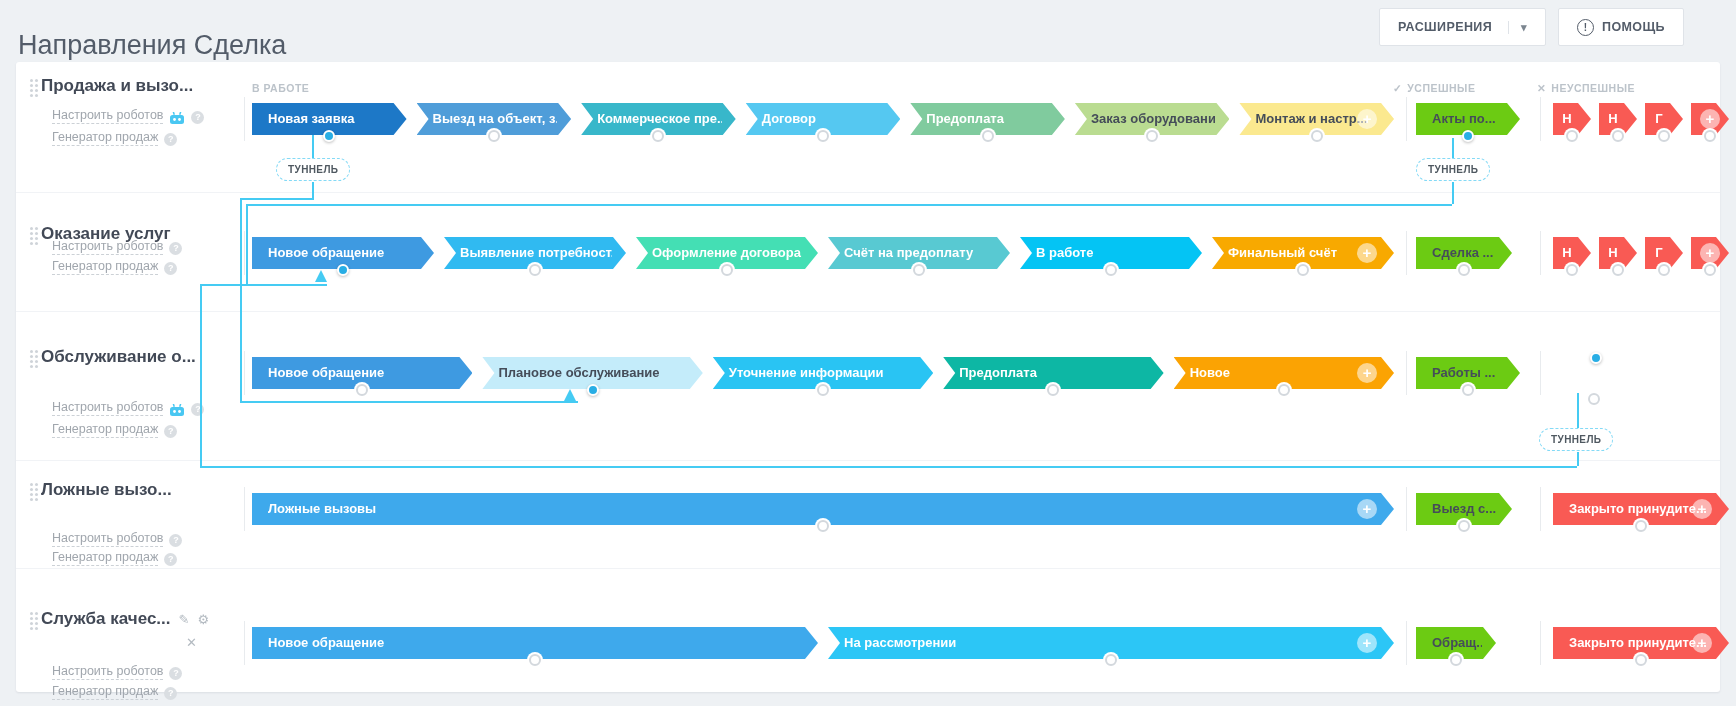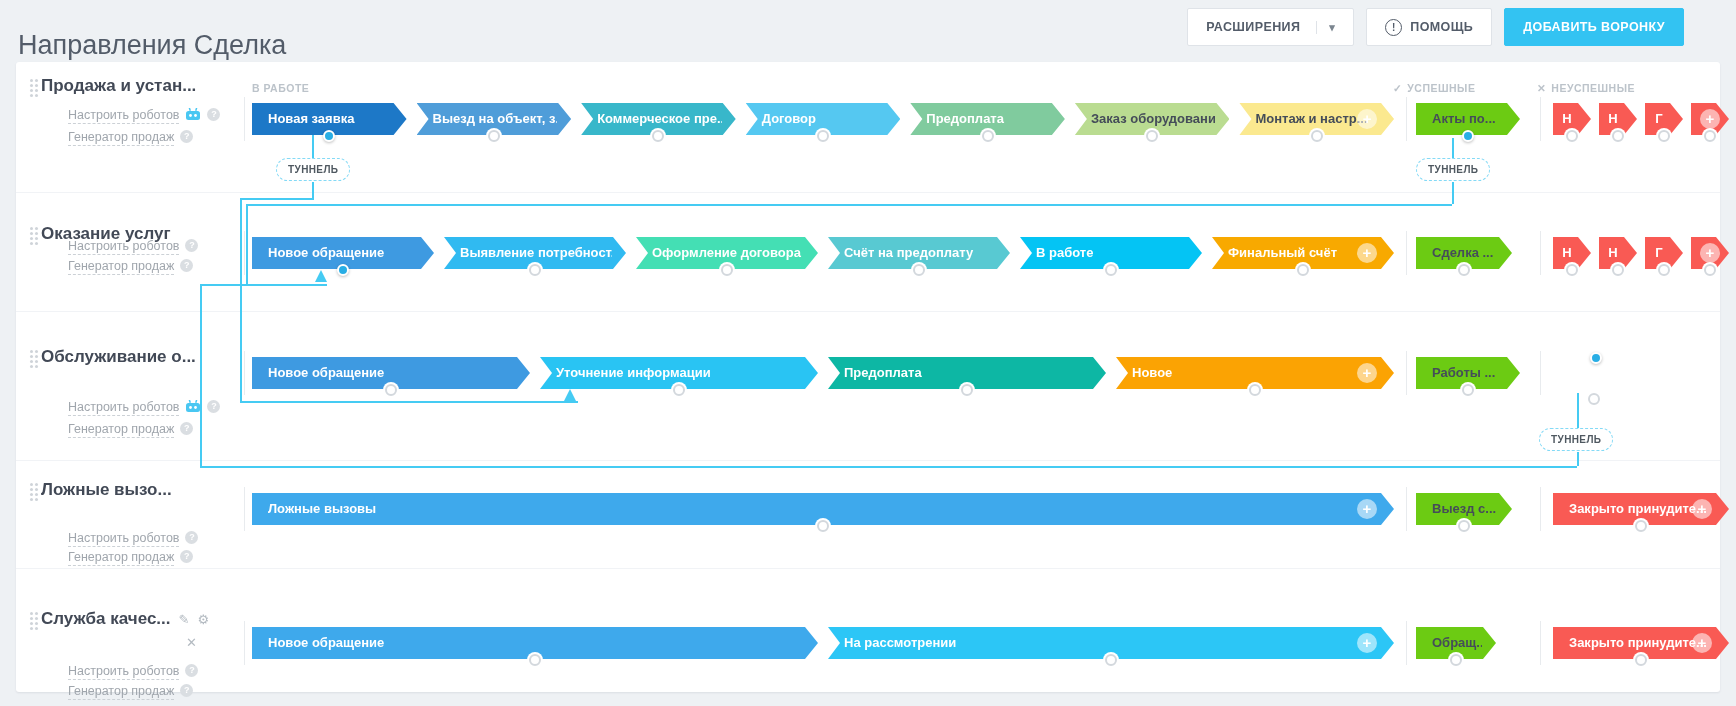--- a/index.html
+++ b/index.html
@@ -12,21 +12,21 @@
   .excl-icon{display:inline-block;width:15px;height:15px;border:1.5px solid #535c69;border-radius:50%;font-size:10px;line-height:15px;text-align:center;font-weight:bold;margin-right:8px}
   .card{position:absolute;left:16px;top:62px;width:1704px;height:630px;background:#fff;border-radius:3px;box-shadow:0 1px 2px rgba(83,92,105,.12)}
   .prow{position:relative}
   .prow.sep{border-top:1px solid #f1f3f6}
   
   .namewrap{position:absolute;left:14px;width:200px;display:flex;align-items:center;gap:8px}
   .drag{width:3px;height:3px;background:#cfd4d9;border-radius:50%;box-shadow:5px 0 0 #cfd4d9,0 5px 0 #cfd4d9,5px 5px 0 #cfd4d9,0 10px 0 #cfd4d9,5px 10px 0 #cfd4d9,0 15px 0 #cfd4d9,5px 15px 0 #cfd4d9,0 0 0 #cfd4d9;margin-top:-12px;flex:0 0 3px;cursor:grab}
   .pname{font-size:17px;font-weight:bold;color:#424956;white-space:nowrap;overflow:hidden;text-overflow:ellipsis;cursor:pointer}
   .miniico{color:#b3bac1;font-size:13px;cursor:pointer}
   .closeico{position:absolute;color:#b3bac1;font-size:13px;cursor:pointer;left:170px}
-  .linkline{position:absolute;left:52px;display:flex;align-items:flex-start;gap:6px;white-space:nowrap}
+  .linkline{position:absolute;left:36px;display:flex;align-items:flex-end;gap:6px;white-space:nowrap}
   .rlink{font-size:12.5px;color:#a0a6ad;border-bottom:1px dashed #ccd1d6;cursor:pointer;padding-bottom:1px}
   .qmark{display:inline-block;width:13px;height:13px;border-radius:50%;background:#dadee2;color:#fff;font-size:9px;line-height:13px;text-align:center;font-weight:bold;cursor:pointer}
   
   .vdiv{position:absolute;width:1px;background:#e8ebee}
   .zone{position:absolute;display:flex;height:32px}
   .stagewrap{position:relative;height:32px}
   .stagewrap.grow{flex:1 1 auto}
   .arrow{position:absolute;inset:0;clip-path:polygon(0 0,calc(100% - 13px) 0,100% 50%,calc(100% - 13px) 100%,0 100%)}
   .arrow.notch{clip-path:polygon(0 0,calc(100% - 13px) 0,100% 50%,calc(100% - 13px) 100%,0 100%,12px 50%)}
   .slabel{position:absolute;left:0;right:14px;top:0;bottom:0;padding-left:16px;line-height:32px;font-size:13px;font-weight:bold;color:#fff;white-space:nowrap;overflow:hidden}
@@ -50,31 +50,28 @@
 
 <div class="toolbar">
   <div class="tbtn">
     <span>РАСШИРЕНИЯ</span>
     <span class="caret-sep">▾</span>
   </div>
   <div class="tbtn">
     <span class="excl-icon">!</span>
     <span>ПОМОЩЬ</span>
   </div>
-  <div class="tbtn primary">
-    <span>ДОБАВИТЬ ВОРОНКУ</span>
-  </div>
 </div>
 
 <div class="card">
   <div id="rows">
       <div class="prow" style="height: 130px;">
         <div class="namewrap" style="top: 14px;">
           <span class="drag"></span>
-          <span class="pname">Продажа и устан...</span>
+          <span class="pname">Продажа и вызо...</span>
         </div>
         <div class="linkline" style="top: 46px;">
           <span class="rlink">Настроить роботов</span>
           <svg width="16" height="12" viewBox="0 0 16 12">
             <rect x="1" y="3" width="14" height="9" rx="2.5" fill="#49c7f2"></rect>
             <circle cx="5.5" cy="7.5" r="1.4" fill="#fff"></circle>
             <circle cx="10.5" cy="7.5" r="1.4" fill="#fff"></circle>
             <rect x="3.6" y="0" width="1.5" height="3" fill="#49c7f2" transform="rotate(-18 4 0)"></rect>
             <rect x="10.9" y="0" width="1.5" height="3" fill="#49c7f2" transform="rotate(18 12 0)"></rect>
           </svg>
@@ -255,20 +252,25 @@
           <span class="qmark">?</span>
         </div>
         <div class="vdiv" style="left: 228px; top: 39px; height: 44px;"></div>
         <div class="vdiv" style="left: 1390px; top: 39px; height: 44px;"></div>
         <div class="vdiv" style="left: 1524px; top: 39px; height: 44px;"></div>
         <div class="zone" style="left: 236px; width: 1142px; top: 45px; gap: 10px;">
           <div class="stagewrap grow" style="min-width: 40px;">
             <div class="arrow" style="background: rgb(62, 154, 225);"></div>
             <span class="slabel">Новое обращение</span>
             <span class="dot"></span>
+          </div>
+          <div class="stagewrap grow" style="min-width: 40px;">
+            <div class="arrow notch" style="background: rgb(196, 236, 250);"></div>
+            <span class="slabel dark">Плановое обслуживание</span>
+            <span class="dot filled"></span>
           </div>
           <div class="stagewrap grow" style="min-width: 40px;">
             <div class="arrow notch" style="background: rgb(41, 196, 243);"></div>
             <span class="slabel">Уточнение информации</span>
             <span class="dot"></span>
           </div>
           <div class="stagewrap grow" style="min-width: 40px;">
             <div class="arrow notch" style="background: rgb(13, 183, 164);"></div>
             <span class="slabel">Предоплата</span>
             <span class="dot"></span>

